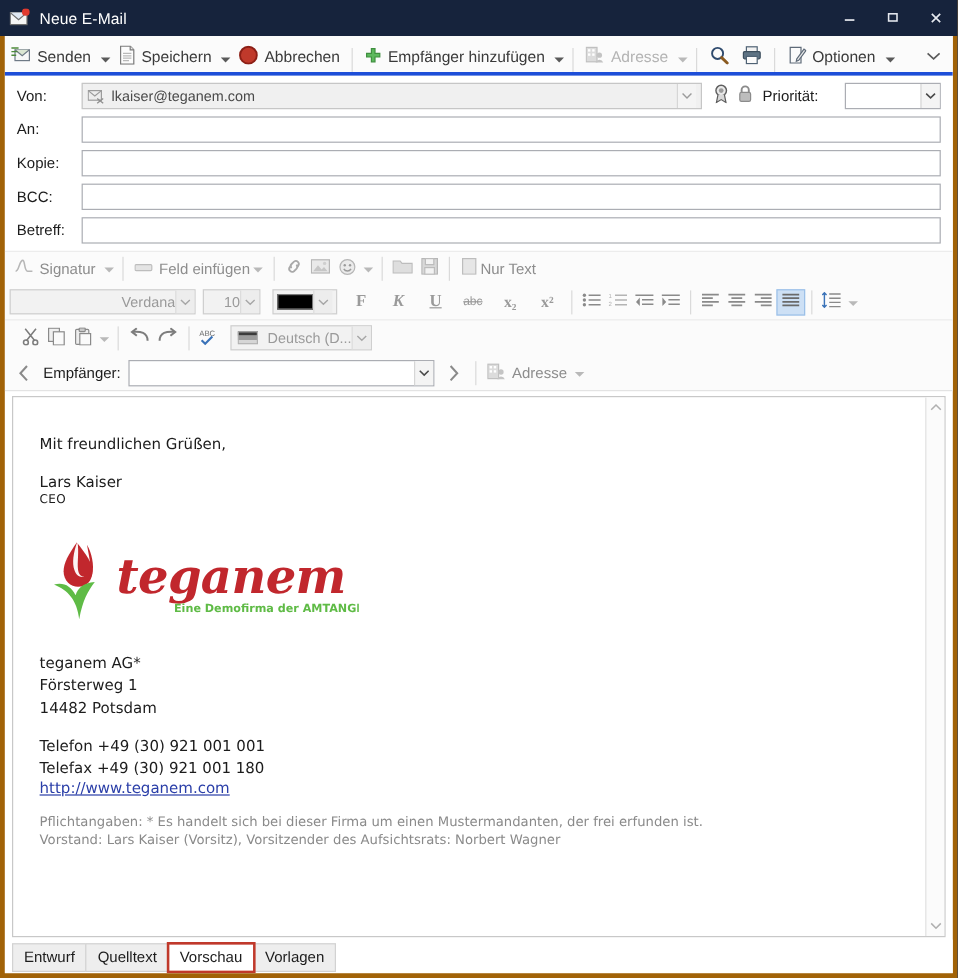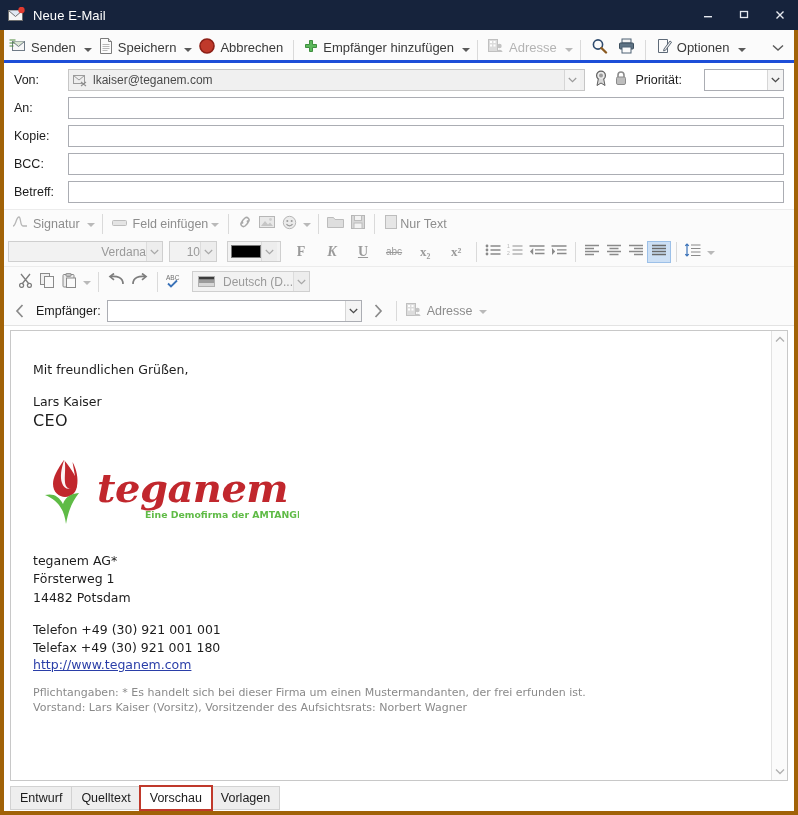--- a/index.html
+++ b/index.html
@@ -208,21 +208,21 @@
     position: relative;
   }
   .body-content {
     flex: 1 1 auto;
     padding: 30px 0 0 22px;
     overflow: hidden;
     font-family: "DejaVu Sans", sans-serif;
   }
   .sig-line { font-size: 12.5px; color: #1c1c1c; line-height: 1.45; }
   .sig-spacer { height: 14px; }
-  .sig-small { font-size: 16px; color: #1c1c1c; letter-spacing: .3px; }
+  .sig-small { font-size: 10px; color: #1c1c1c; letter-spacing: .3px; }
   .sig-link { font-size: 12.5px; color: #2a3ea8; text-decoration: underline; }
   .sig-legal { font-size: 11px; color: #8a8a8a; line-height: 1.35; }
 
   .logo { margin: 26px 0 22px 8px; width: 258px; height: 74px; position: relative; }
 
   .vscroll {
     width: 16px; flex: 0 0 16px;
     background: #fbfbfb;
     border-left: 1px solid #e2e2e2;
     display: flex; flex-direction: column; justify-content: space-between;

